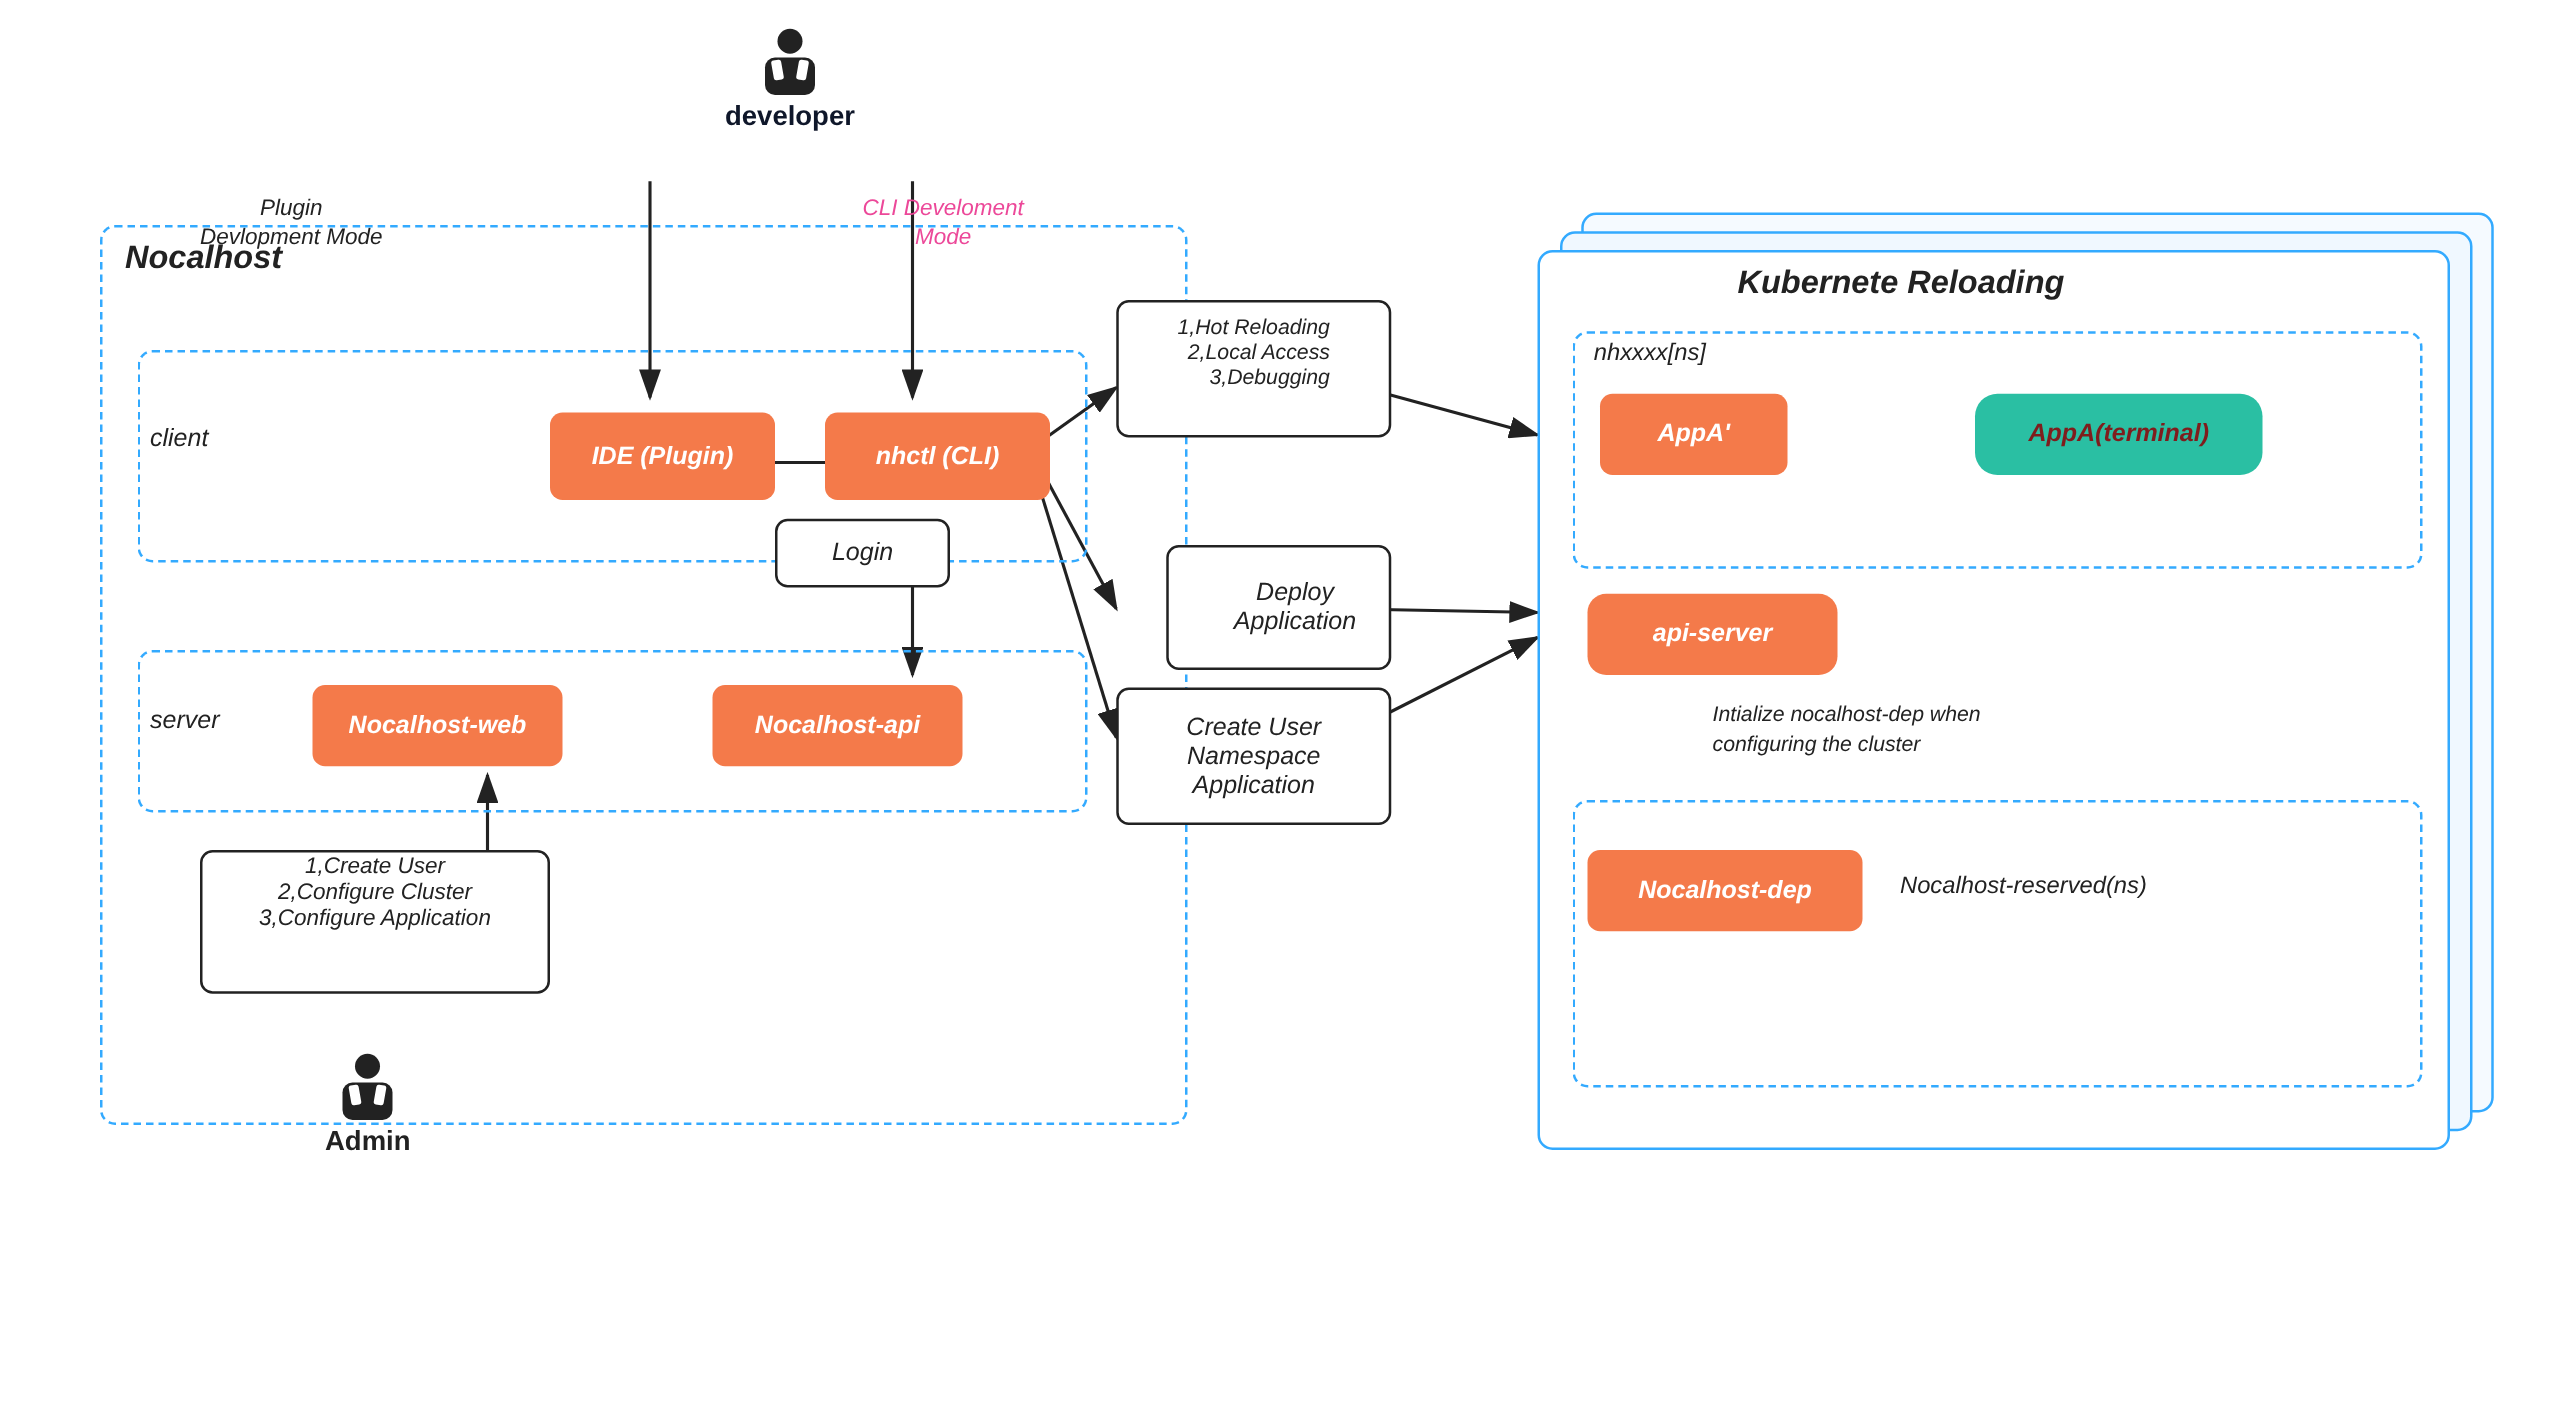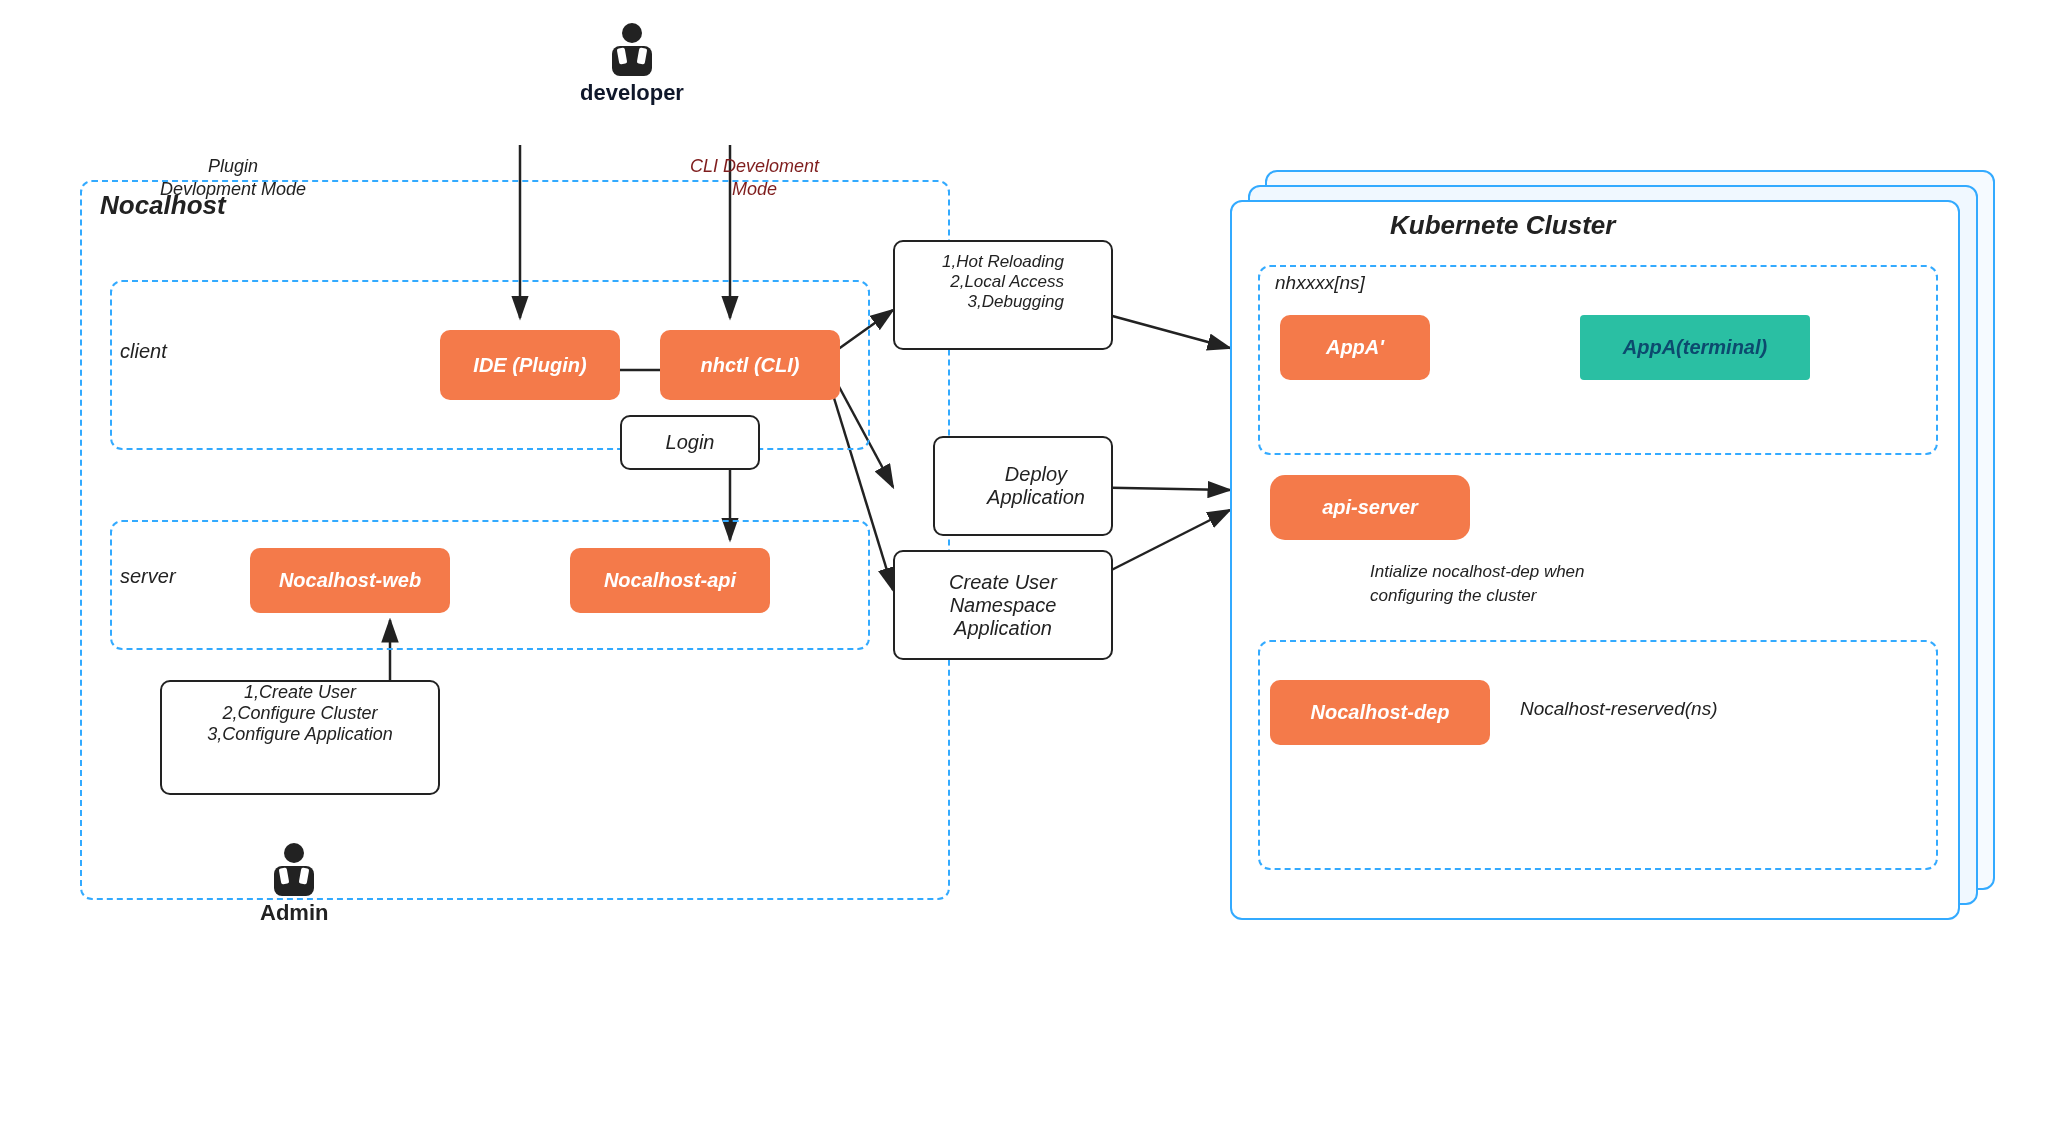--- a/index.html
+++ b/index.html
@@ -38,25 +38,25 @@
       color: #fff;
       font-style: italic;
       font-weight: bold;
       font-size: 20px;
       text-align: center;
     }
     
     .teal-node {
       position: absolute;
       background: #2abfa3;
-      border-radius: 4px;
+      border-radius: 18px;
       display: flex;
       align-items: center;
       justify-content: center;
-      color: #0c4a6e;
+      color: #7f1d1d;
       font-style: italic;
       font-weight: bold;
       font-size: 20px;
       text-align: center;
     }
     
     .white-node {
       position: absolute;
       background: #fff;
       border: 2.5px solid #222;
@@ -148,21 +148,21 @@
       <rect x="30" y="28" width="8" height="16" rx="2" fill="#fff" transform="rotate(10,34,36)"></rect>
     </svg>
     <span style="font-size:22px; font-weight:bold; color:#0f172a; margin-top:4px;">developer</span>
   </div>
 
   <div style="position:absolute; top:155px; left:160px; font-size:18px; color:#222; font-style:italic; text-align:center; line-height:1.3;">
     <span style="white-space:pre;">Plugin
 Devlopment Mode</span>
   </div>
 
-  <div style="position:absolute; top:155px; left:690px; font-size:18px; color:#7f1d1d; font-style:italic; text-align:center; line-height:1.3;">
+  <div style="position:absolute; top:155px; left:690px; font-size:18px; color:#ec4899; font-style:italic; text-align:center; line-height:1.3;">
     <span style="white-space:pre;">CLI Develoment
 Mode</span>
   </div>
 
   <div class="dashed-box" style="left:80px; top:180px; width:870px; height:720px;"></div>
   <div class="section-title" style="left:100px; top:190px;">Nocalhost</div>
 
   <div class="dashed-box" style="left:110px; top:280px; width:760px; height:170px;"></div>
   <div class="label-text" style="left:120px; top:340px; font-size:20px;">client</div>
 
@@ -220,21 +220,21 @@
       <rect x="30" y="28" width="8" height="16" rx="2" fill="#fff" transform="rotate(10,34,36)"></rect>
     </svg>
     <span style="font-size:22px; font-weight:bold; color:#222; margin-top:4px;">Admin</span>
   </div>
 
   <div class="k8s-card" style="left:1265px; top:170px; width:730px; height:720px; z-index:1; background:#f5faff;"></div>
   <div class="k8s-card" style="left:1248px; top:185px; width:730px; height:720px; z-index:2; background:#f0f8ff;"></div>
 
   <div class="k8s-card" style="left:1230px; top:200px; width:730px; height:720px; z-index:3; background:#fff;"></div>
 
-  <div class="section-title" style="left:1390px; top:210px; z-index:4;">Kubernete Cluster</div>
+  <div class="section-title" style="left:1390px; top:210px; z-index:4;">Kubernete Reloading</div>
 
   <div class="dashed-box" style="left:1258px; top:265px; width:680px; height:190px; z-index:4;"></div>
   <div class="label-text" style="left:1275px; top:272px; z-index:5; font-size:19px;">nhxxxx[ns]</div>
 
   <div class="orange-node" style="left:1280px; top:315px; width:150px; height:65px; z-index:5;">
     <span>AppA'</span>
   </div>
 
   <div class="teal-node" style="left:1580px; top:315px; width:230px; height:65px; z-index:5;">
     <span>AppA(terminal)</span>

